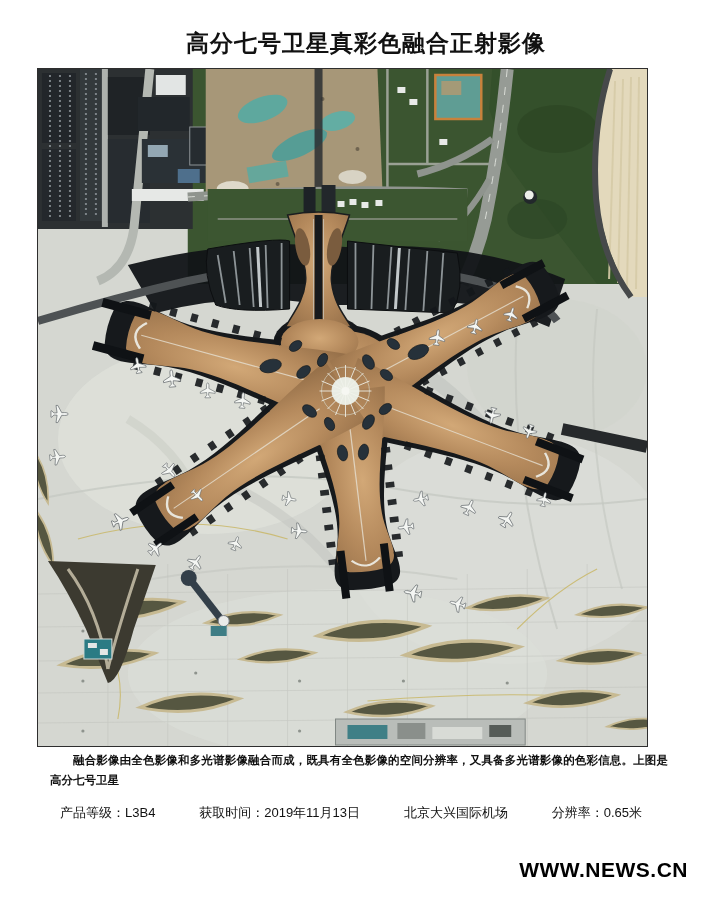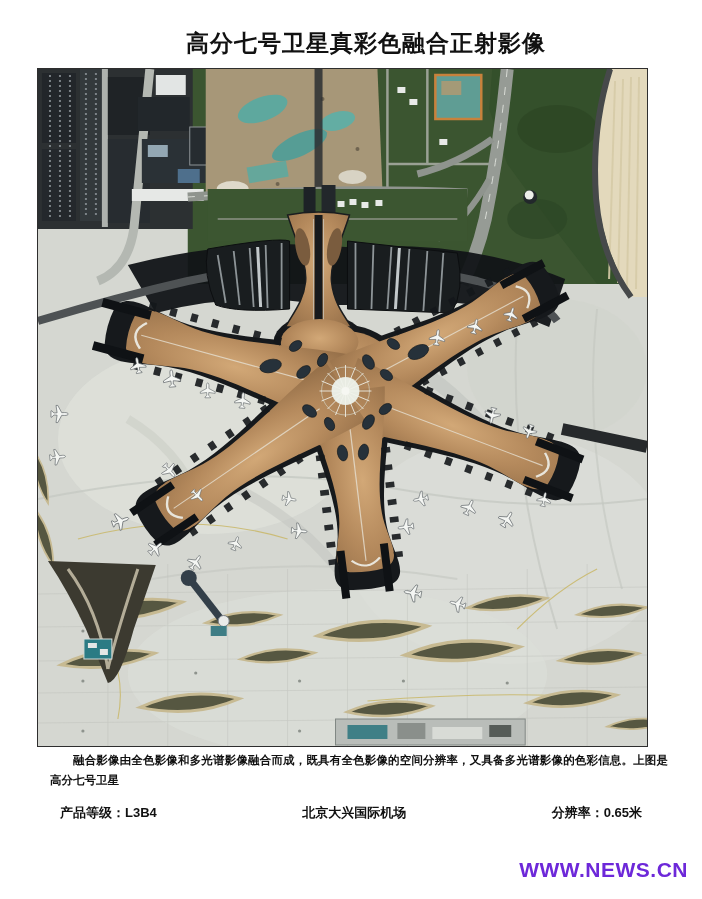--- a/index.html
+++ b/index.html
@@ -7,23 +7,23 @@
         font-family:"Liberation Sans","DejaVu Sans",sans-serif;color:#111;}
   .title{position:absolute;top:28px;left:0;width:702px;text-align:center;
          font-size:23px;font-weight:bold;letter-spacing:1px;padding-left:15px;}
   .photo-frame{position:absolute;left:37px;top:68px;width:609px;height:677px;
                border:1px solid #2e2e2e;background:#d5d7d1;}
   .photo-frame svg{display:block;}
   .caption{position:absolute;left:50px;top:750px;width:618px;font-size:11.5px;
            font-weight:bold;line-height:20px;text-align:justify;}
   .caption .indent{text-indent:2em;}
   .meta-row{position:absolute;left:60px;top:804px;width:582px;display:flex;
-            justify-content:space-between;font-size:13px;font-weight:bold;white-space:nowrap;}
+            justify-content:space-between;font-size:13px;font-weight:normal;white-space:nowrap;}
   .watermark{position:absolute;right:14px;top:858px;font-size:21px;font-weight:bold;
-             letter-spacing:.5px;color:#6d28d9;}
+             letter-spacing:.5px;color:#000000;}
   
   .armDark{fill:#16191c;}
   .armCu{fill:url(#cu);}
   .seam{stroke:#e6e0d2;stroke-width:1.1;opacity:.8;}
   .fingers{stroke:#14171b;stroke-width:8;stroke-dasharray:6 13;fill:none;opacity:.9;}
   .tiparc{stroke:#eef0ea;stroke-width:2.2;fill:none;opacity:.9;}
   .plane{fill:#f4f6f3;stroke:#595f63;stroke-width:.6;}
   .leaf{fill:#565741;stroke:#c7ba92;stroke-width:3;}
   .oval{fill:#26313a;stroke:#0e151b;stroke-width:.6;}
   .gline{stroke:#b7bab4;stroke-width:.7;opacity:.55;}
@@ -397,19 +397,20 @@
     </g>
   </svg>
   </div>
 
   <div class="caption">
     <div class="indent">融合影像由全色影像和多光谱影像融合而成，既具有全色影像的空间分辨率，又具备多光谱影像的色彩信息。上图是高分七号卫星</div>
   </div>
 
   <div class="meta-row">
     <span>产品等级：L3B4</span>
+    <span>获取时间：2019年11月13日</span>
     <span>北京大兴国际机场</span>
     <span>分辨率：0.65米</span>
   </div>
 
   <div class="watermark">WWW.NEWS.CN</div>
 
 </div>
 
 </body></html>

